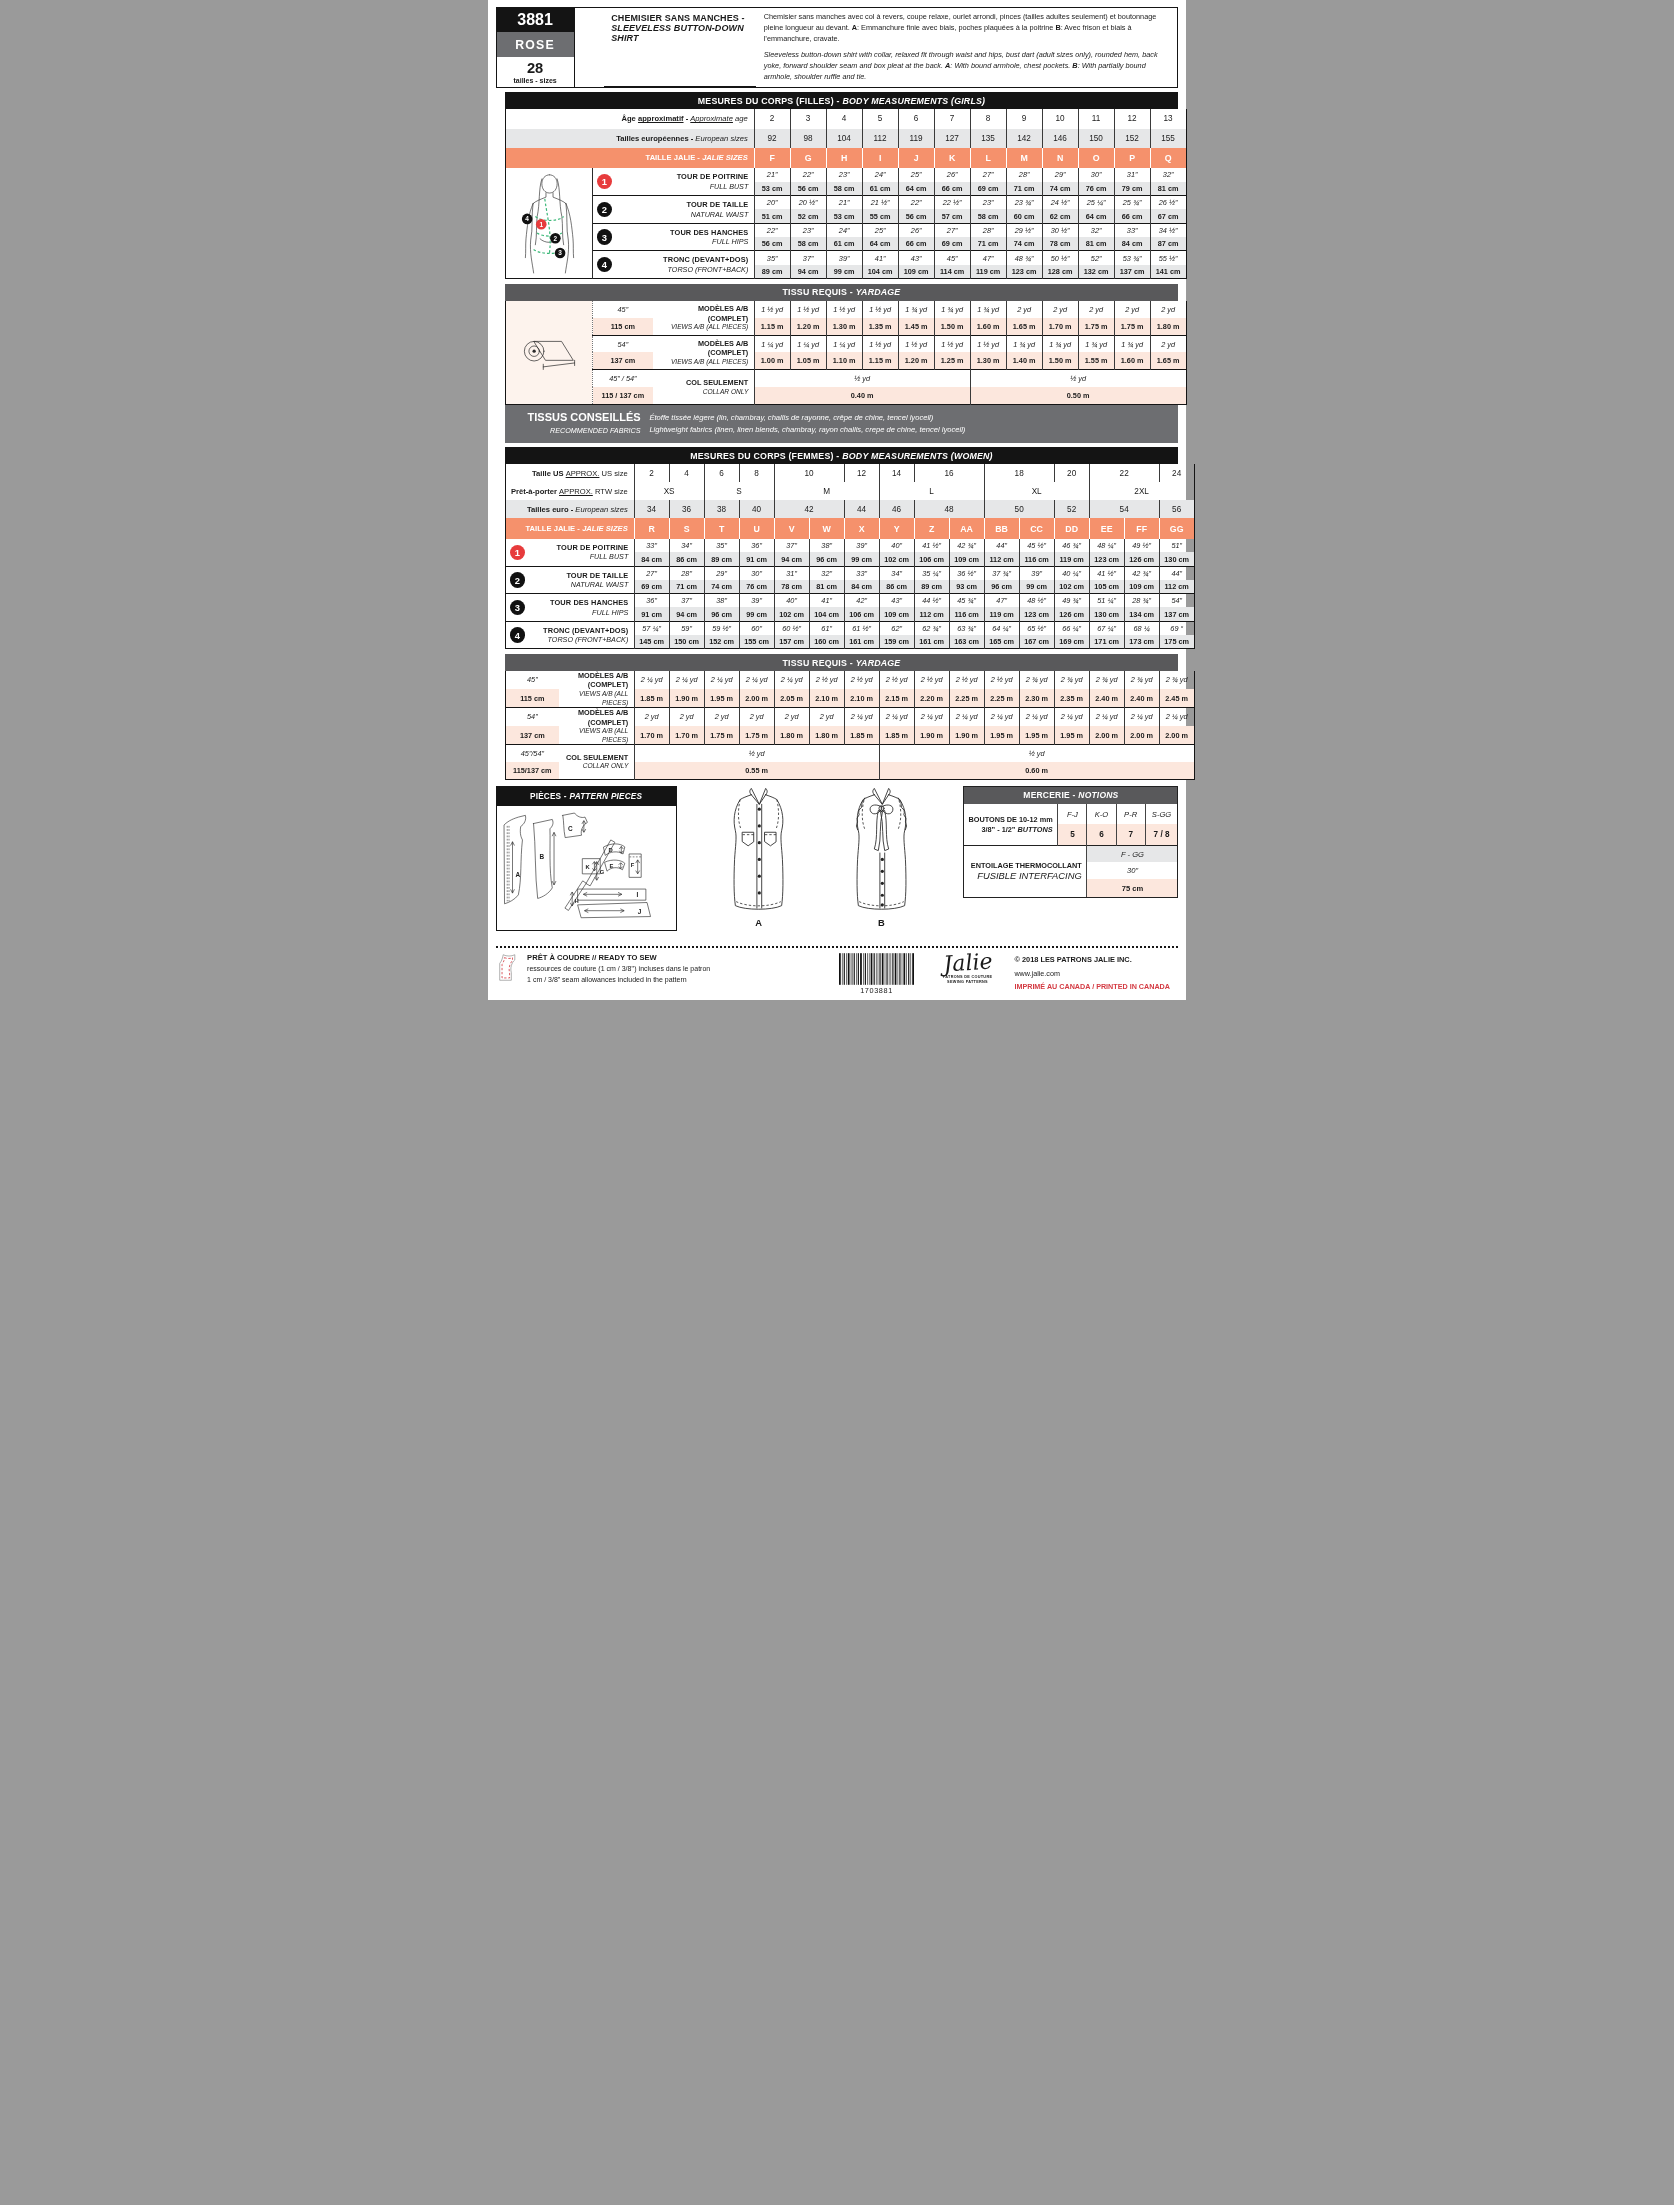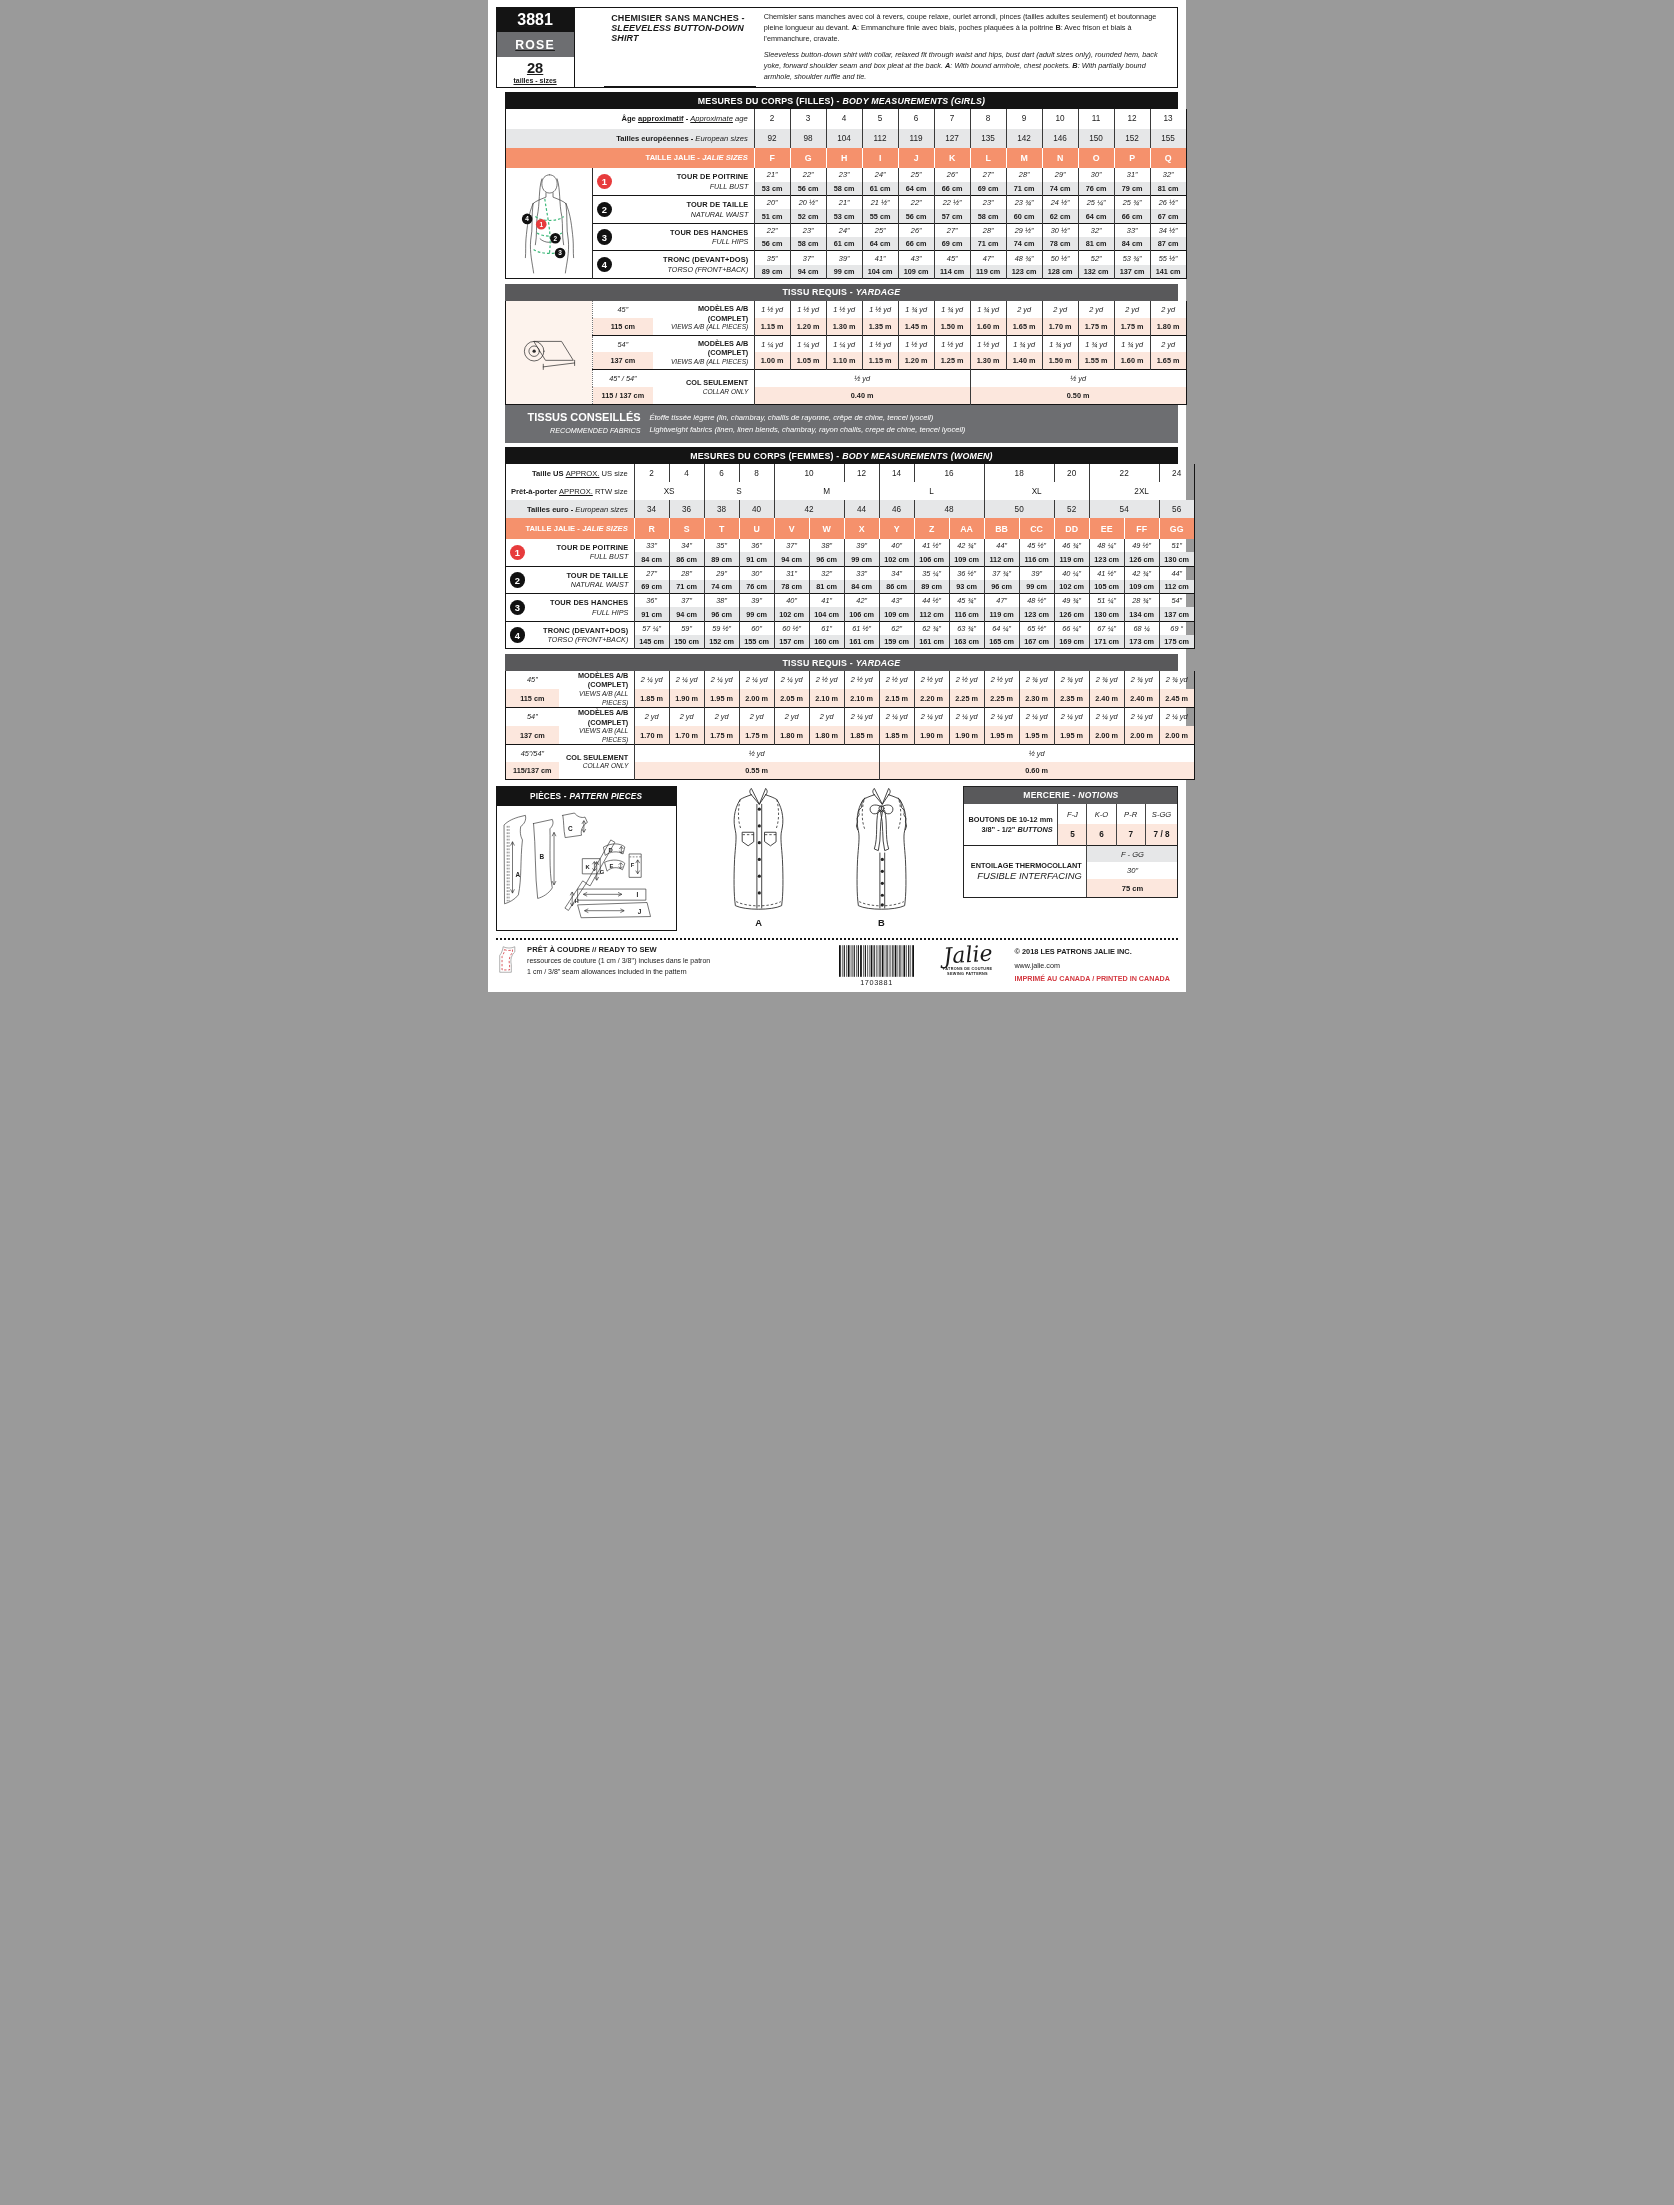--- a/index.html
+++ b/index.html
@@ -7,21 +7,21 @@
     --black-bar:#141414; --dark-bar:#59595B; --gray-box:#6D6E71; --accent:#F5916C;
     --pink:#FCE7DD; --pink-soft:#FDF3ED; --gray-row:#E6E7E8; --red:#E73B3C;
     --green:#3BB878; --print-red:#D43A42; --line:#2B2B2B;
   }
   html,body{margin:0;padding:0;background:#9a9a9a;}
   .sheet{width:698px;margin:0 auto;background:#fff;box-sizing:border-box;
     padding:7px 7.6px 5.9px;font-family:"Liberation Sans",sans-serif;color:#1a1a1a;}
   .it{font-style:italic;} .u{text-decoration:underline;}
   
   .header{display:flex;border:0.9px solid #151515;margin-bottom:4.7px;}
-  .h-left{width:77px;border-right:0.9px solid #151515;display:flex;flex-direction:column;text-decoration:underline;}
+  .h-left{width:77px;border-right:0.9px solid #151515;display:flex;flex-direction:column;}
   .h-num{background:var(--black-bar);color:#fff;font-weight:bold;font-size:16px;text-align:center;padding:2.9px 0 3.5px;}
   .h-name{background:var(--gray-box);color:#fff;font-weight:bold;font-size:12.3px;letter-spacing:1.2px;text-align:center;padding:5.3px 0;}
   .h-sizes{flex:1;display:flex;flex-direction:column;justify-content:space-between;text-align:center;padding:2.9px 0 2.3px;}
   .h-count{font-size:14.7px;font-weight:bold;}
   .h-slabel{font-size:7px;font-weight:bold;}
   .h-right{flex:1;display:flex;flex-direction:row;min-width:0;margin-left:29px;}
   .h-title{border-bottom:0.9px solid #151515;padding:4.7px 7.6px;font-size:9px;font-weight:bold;letter-spacing:0.1px;}
   .h-desc{padding:4.1px 7.6px 3.5px;font-size:7.3px;line-height:1.5;}
   .h-desc p{margin:0;}
   .h-desc .en{margin-top:5.3px;}
@@ -84,21 +84,21 @@
   .ntable td{border-left:0.6px solid #444;}
   .ntable td.nlab{border-left:none;text-align:right;padding-right:4.7px;line-height:1.35;}
   .nlab b{display:block;font-size:7.3px;} .nlab .l2{display:block;font-size:7.3px;font-weight:bold;}
   .nr{height:20px;display:flex;align-items:center;justify-content:center;font-style:italic;font-size:7.6px;}
   .nq{height:21px;display:flex;align-items:center;justify-content:center;font-weight:bold;font-size:8.2px;background:var(--pink);}
   tr.nrow2 td{border-top:1.5px solid #222;}
   .n-range{height:16px;background:var(--gray-row);font-style:italic;font-size:7.6px;display:flex;align-items:center;justify-content:center;}
   .n-in{height:17px;font-style:italic;font-size:7.6px;display:flex;align-items:center;justify-content:center;}
   .n-cm{height:18px;background:var(--pink);font-weight:bold;font-size:7.6px;display:flex;align-items:center;justify-content:center;}
   
-  .footer{border-top:2.3px dotted #161616;margin-top:7px;padding-top:5.3px;display:flex;align-items:flex-start;justify-content:center;}
+  .footer{border-top:2.3px dotted #161616;margin-top:15px;padding-top:5.3px;display:flex;align-items:flex-start;justify-content:center;}
   .f-icon{width:28px;}
   .f-text{flex:1;padding-left:3.5px;}
   .f-ready{font-weight:bold;font-size:7.6px;margin-bottom:2.3px;}
   .f-line{font-size:7px;line-height:1.55;}
   .f-barcode{width:100px;text-align:center;}
   .f-bnum{font-size:7.3px;margin-top:0.6px;letter-spacing:0.6px;}
   .f-logo{width:82px;text-align:center;}
   .logo-script{font-family:"DejaVu Serif",serif;font-style:italic;font-size:22px;line-height:.95;transform:rotate(-4deg);}
   .logo-sub{font-size:3.8px;font-weight:bold;letter-spacing:0.3px;line-height:1.4;margin-top:1.2px;}
   .f-right{width:164px;font-size:7.2px;line-height:1.85;padding-left:5.9px;}

